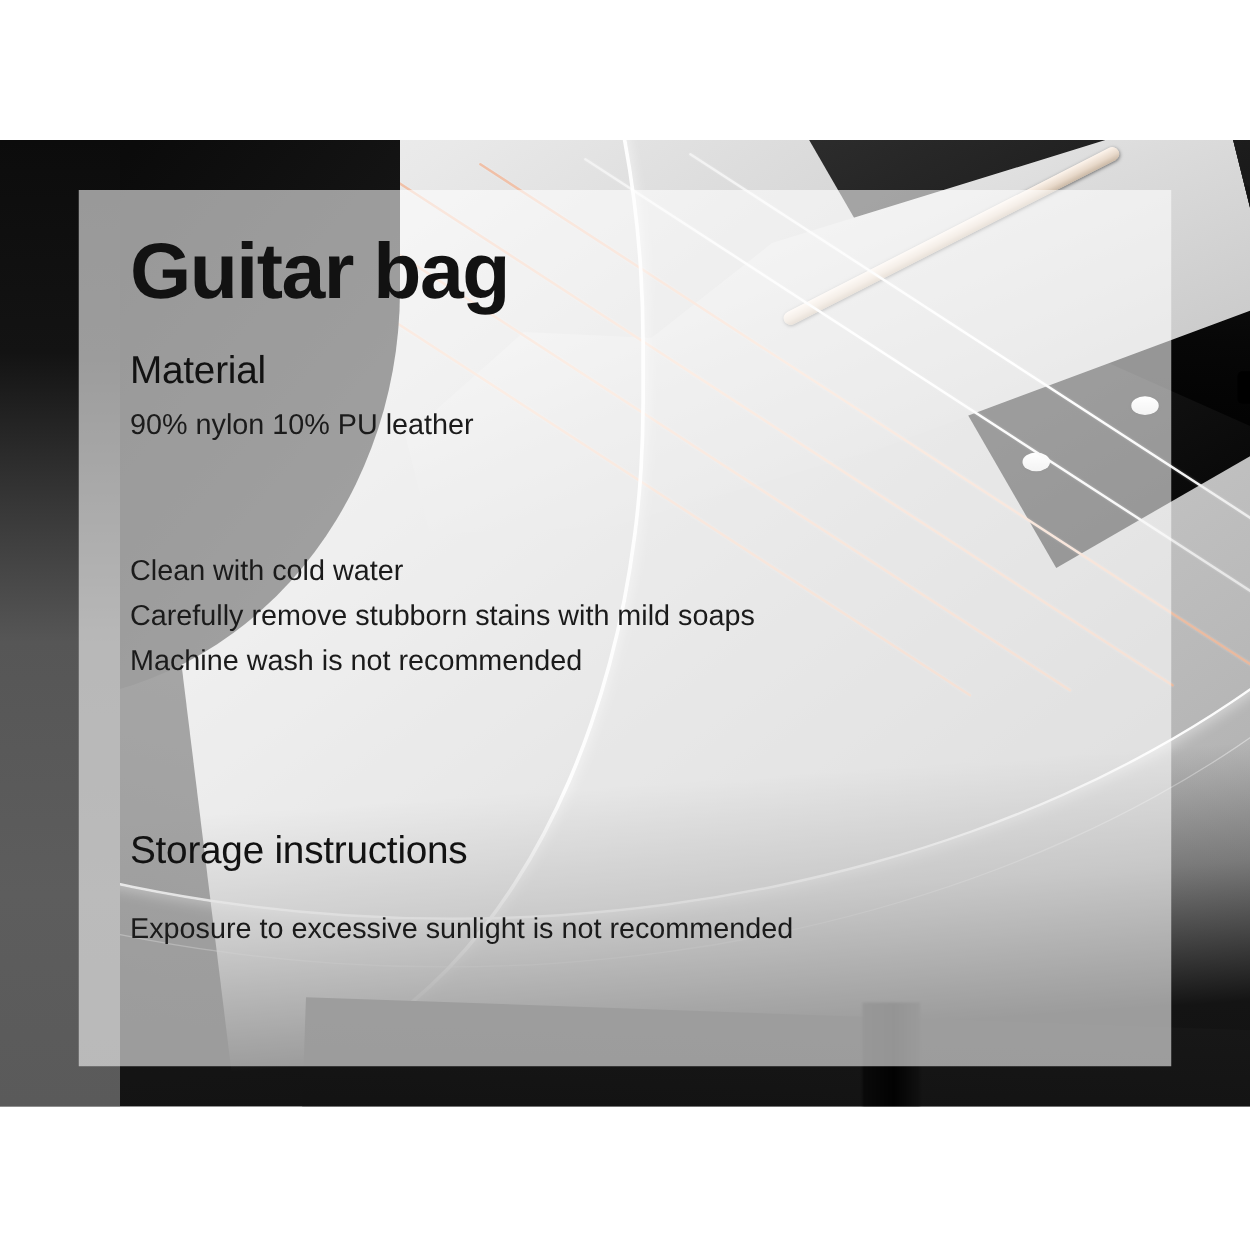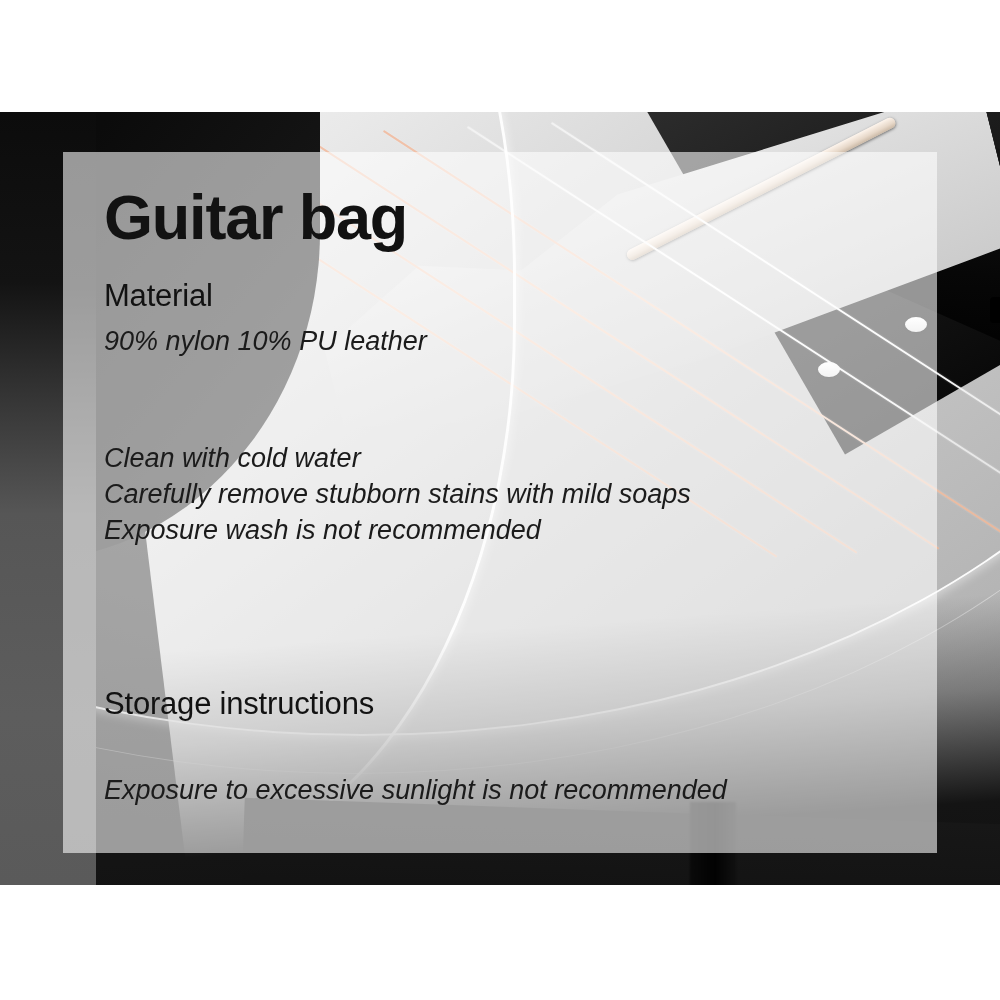--- a/index.html
+++ b/index.html
@@ -97,33 +97,33 @@
   .panel{position:absolute;left:63px;top:152px;width:874px;height:701px;
      background:rgba(255,255,255,.58);
      box-shadow:0 0 0 0 rgba(0,0,0,0);}
 
   
   .txt{position:absolute;left:104px;color:#121212;white-space:nowrap;}
   h1.big{font-size:63px;font-weight:bold;letter-spacing:-1.2px;margin:0;
      line-height:1;}
   h2.sub{font-size:31px;font-weight:normal;letter-spacing:-.2px;margin:0;
      line-height:1;}
-  p.body{font-size:27px;font-weight:400;margin:0;line-height:1;color:#1b1b1b;font-style:italic;}
+  p.body{font-size:23px;font-weight:400;margin:0;line-height:1;color:#1b1b1b;}
 
   #t-guitarbag{top:186px;}
   #t-material{top:280px;}
   #t-material-val{top:328px;}
   #t-caring{top:391px;}
   #c0{top:445px;}
   #c1{top:481px;}
   #c2{top:517px;}
   #t-guitar{top:597px;}
-  #t-storage{top:688px;}
+  #t-storage{top:664px;}
   #s0{top:741px;}
-  #s1{top:777px;}
+  #s1{top:731px;}
 </style>
 </head>
 <body>
 
 <div id="stage">
 
   <div class="photo">
 
     <div class="board"></div>
 
@@ -164,20 +164,20 @@
 
   <h1 class="txt big" id="t-guitarbag">Guitar bag</h1>
 
   <h2 class="txt sub" id="t-material">Material</h2>
 
   <p class="txt body" id="t-material-val">90% nylon 10% PU leather</p>
 
 
   <p class="txt body" id="c1">Carefully remove stubborn stains with mild soaps</p>
   <p class="txt body" id="c0">Clean with cold water</p>
-  <p class="txt body" id="c2">Exposure wash is not recommended</p>
+  <p class="txt body" id="c2">Machine wash is not recommended</p>
 
 
   <h2 class="txt sub" id="t-storage">Storage instructions</h2>
 
   <p class="txt body" id="s1">Exposure to excessive sunlight is not recommended</p>
 
 </div>
 
 </body></html>

